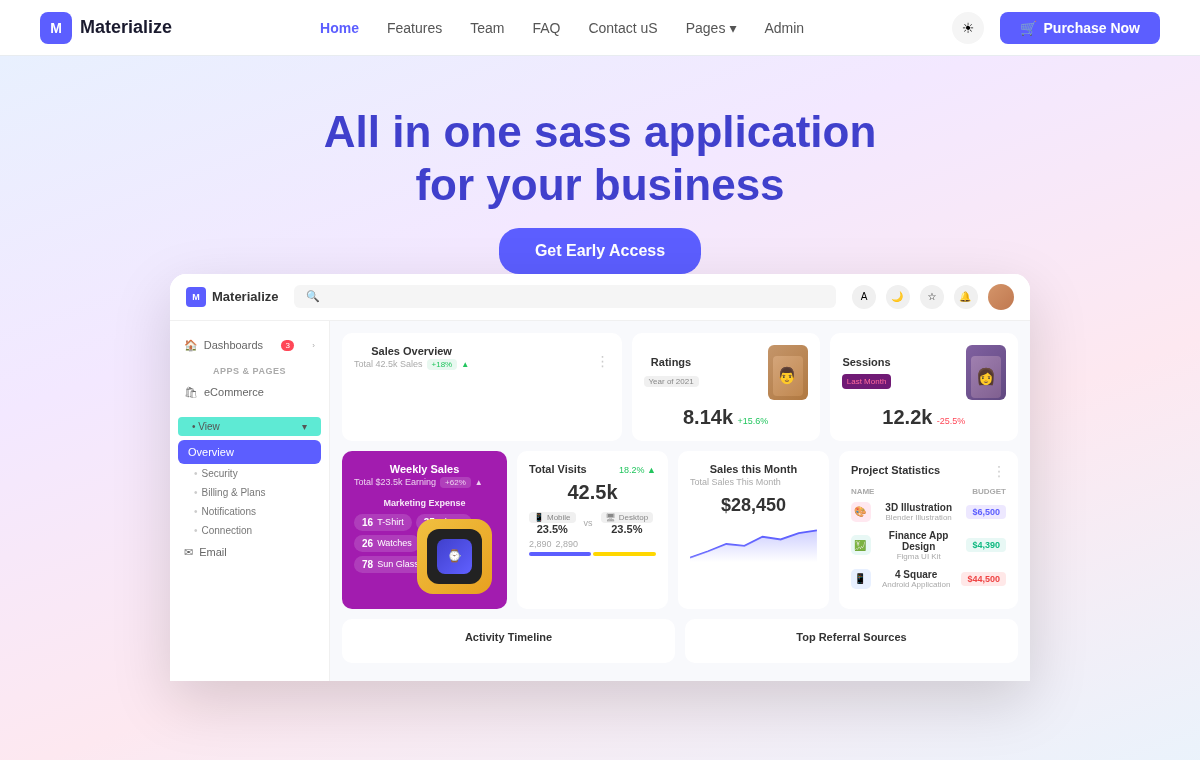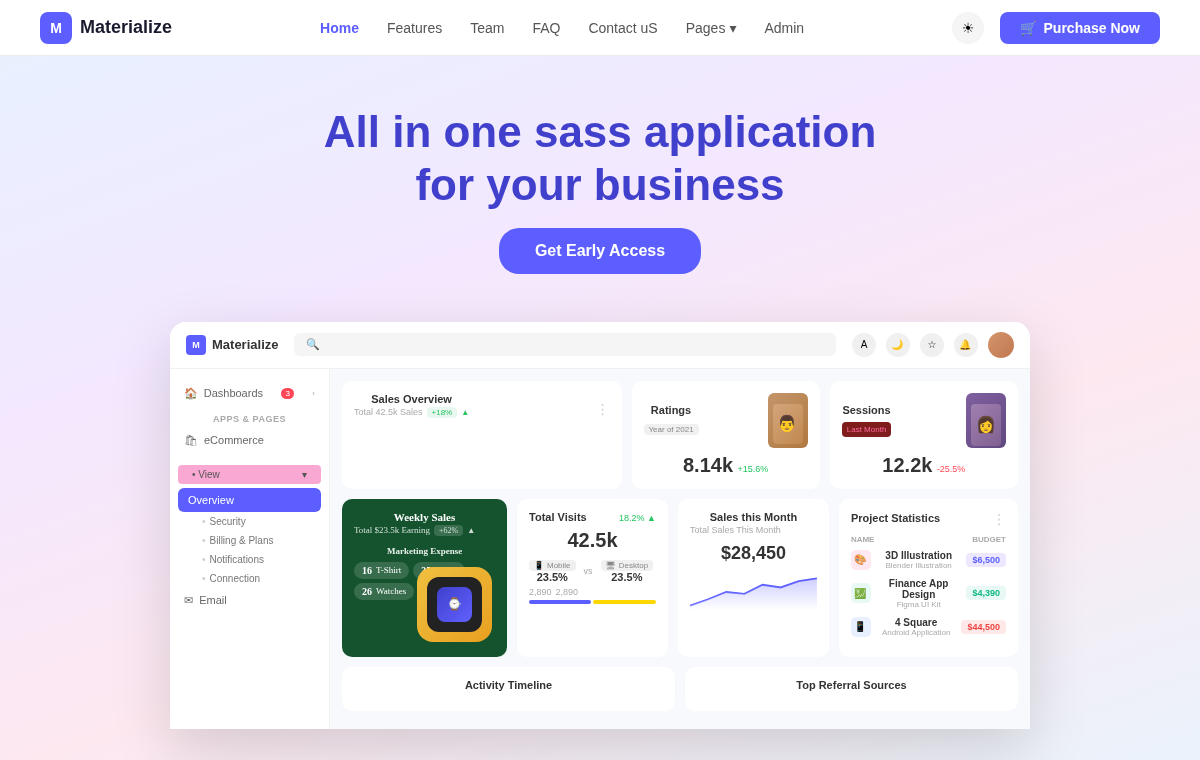--- a/index.html
+++ b/index.html
@@ -26,21 +26,21 @@
     .hero {
       background: linear-gradient(160deg, #e8f0fe 0%, #f3e8ff 30%, #fde8f0 60%, #e8f4fd 100%);
       padding: 50px 0 0 0;
       text-align: center;
       position: relative;
       height: 760px;
       overflow: hidden;
     }
     .hero-title { font-size: 44px; font-weight: 800; color: #4040cc; line-height: 1.2; margin-bottom: 16px; }
     .hero-subtitle { font-size: 15px; color: #666; line-height: 1.6; margin-bottom: 32px; }
-    .early-access-btn { background: #5c5eff; color: #fff; border: none; padding: 14px 36px; border-radius: 20px; font-size: 16px; font-weight: 600; cursor: pointer; margin-bottom: 48px; }
+    .early-access-btn { background: #5c5eff; color: #fff; border: none; padding: 14px 36px; border-radius: 20px; font-size: 16px; font-weight: 600; cursor: pointer; }
 
     
     .dashboard-preview {
       position: relative;
       margin: 0 auto;
       width: 860px;
       background: #fff;
       border-radius: 16px 16px 0 0;
       box-shadow: 0 20px 60px rgba(0,0,0,0.15);
       overflow: hidden;
@@ -57,48 +57,48 @@
     .dash-icon { width: 24px; height: 24px; background: #f0f0f0; border-radius: 50%; display: flex; align-items: center; justify-content: center; font-size: 10px; }
     .dash-avatar { width: 26px; height: 26px; background: #c4a882; border-radius: 50%; overflow: hidden; }
 
     .dash-body { display: flex; height: 360px; }
 
     
     .dash-sidebar { width: 160px; min-width: 160px; background: #fff; border-right: 1px solid #f0f0f0; padding: 12px 0; overflow: hidden; }
     .sidebar-item { padding: 6px 14px; font-size: 11px; color: #666; display: flex; align-items: center; gap: 6px; cursor: pointer; }
     .sidebar-item.active { background: #5c5eff; color: #fff; border-radius: 6px; margin: 0 8px; padding: 6px 10px; }
     .sidebar-section-label { font-size: 9px; color: #aaa; padding: 8px 14px 4px; font-weight: 600; text-transform: uppercase; letter-spacing: 0.5px; }
-    .sidebar-sub { padding: 4px 14px 4px 32px; font-size: 10px; color: #777; cursor: pointer; display: flex; align-items: flex-start; gap: 4px; }
+    .sidebar-sub { padding: 4px 14px 4px 24px; font-size: 10px; color: #777; cursor: pointer; display: flex; align-items: flex-start; gap: 4px; }
     .sidebar-sub::before { content: '•'; color: #ccc; }
     .sidebar-badge { background: #ff4757; color: #fff; font-size: 8px; padding: 1px 4px; border-radius: 8px; margin-left: auto; }
     .sidebar-arrow { margin-left: auto; font-size: 8px; color: #aaa; }
-    .sidebar-select { display: flex; align-items: center; justify-content: space-between; padding: 4px 14px; font-size: 10px; color: #555; background: #f9a8d4; margin: 4px 8px; border-radius: 4px; }
+    .sidebar-select { display: flex; align-items: center; justify-content: space-between; padding: 4px 14px; font-size: 10px; color: #555; background: #5eead4; margin: 4px 8px; border-radius: 4px; }
 
     
     .dash-main { flex: 1; background: #f8f9fc; padding: 12px; overflow: hidden; display: flex; flex-direction: column; gap: 10px; }
 
     
     .cards-row { display: flex; gap: 10px; }
     .card { background: #fff; border-radius: 10px; padding: 12px; flex: 1; }
     .card-title { font-size: 11px; font-weight: 700; color: #333; margin-bottom: 2px; }
     .card-subtitle { font-size: 9px; color: #aaa; margin-bottom: 8px; display: flex; align-items: center; gap: 4px; }
     .tag-green { background: #e8f8f0; color: #22c55e; font-size: 8px; padding: 1px 5px; border-radius: 4px; }
     .tag-gray { background: #f0f0f0; color: #888; font-size: 8px; padding: 1px 5px; border-radius: 4px; }
-    .tag-pink { background: #7f1d1d; color: #ff6b9d; font-size: 8px; padding: 3px 5px; border-radius: 4px; }
+    .tag-pink { background: #701a75; color: #ff6b9d; font-size: 8px; padding: 3px 5px; border-radius: 4px; }
     .metrics-row { display: flex; gap: 12px; }
     .metric { font-size: 10px; }
     .metric-val { font-size: 13px; font-weight: 700; color: #333; }
     .metric-label { font-size: 8px; color: #aaa; }
     .big-number { font-size: 20px; font-weight: 800; color: #333; }
     .trend-up { color: #22c55e; font-size: 9px; }
     .trend-down { color: #ff4757; font-size: 9px; }
     .card-row-flex { display: flex; align-items: center; justify-content: space-between; }
 
     
-    .weekly-card { background: #14532d; border-radius: 10px; padding: 12px; flex: 1; color: #fff; position: relative; overflow: hidden; font-family: Liberation Serif, serif; }
+    .weekly-card { background: #a21caf; border-radius: 10px; padding: 12px; flex: 1; color: #fff; position: relative; overflow: hidden; }
     .weekly-title { font-size: 11px; font-weight: 700; margin-bottom: 2px; }
     .weekly-sub { font-size: 9px; opacity: 0.8; margin-bottom: 10px; display: flex; align-items: center; gap: 4px; }
     .weekly-tag { background: rgba(255,255,255,0.2); color: #fff; font-size: 8px; padding: 1px 5px; border-radius: 4px; }
     .expense-label { font-size: 9px; opacity: 0.9; margin-bottom: 6px; font-weight: 600; }
     .expense-chips { display: flex; flex-wrap: wrap; gap: 4px; }
     .chip { background: rgba(255,255,255,0.15); color: #fff; font-size: 9px; padding: 3px 8px; border-radius: 12px; display: flex; align-items: center; gap: 4px; }
     .chip-num { font-weight: 700; font-size: 10px; }
     .watch-img { position: absolute; right: 10px; bottom: 10px; width: 80px; height: 80px; }
     .watch-circle { width: 75px; height: 75px; background: linear-gradient(135deg, #f0c040, #e8a020); border-radius: 16px; display: flex; align-items: center; justify-content: center; }
     .watch-inner { width: 55px; height: 55px; background: #222; border-radius: 12px; }

